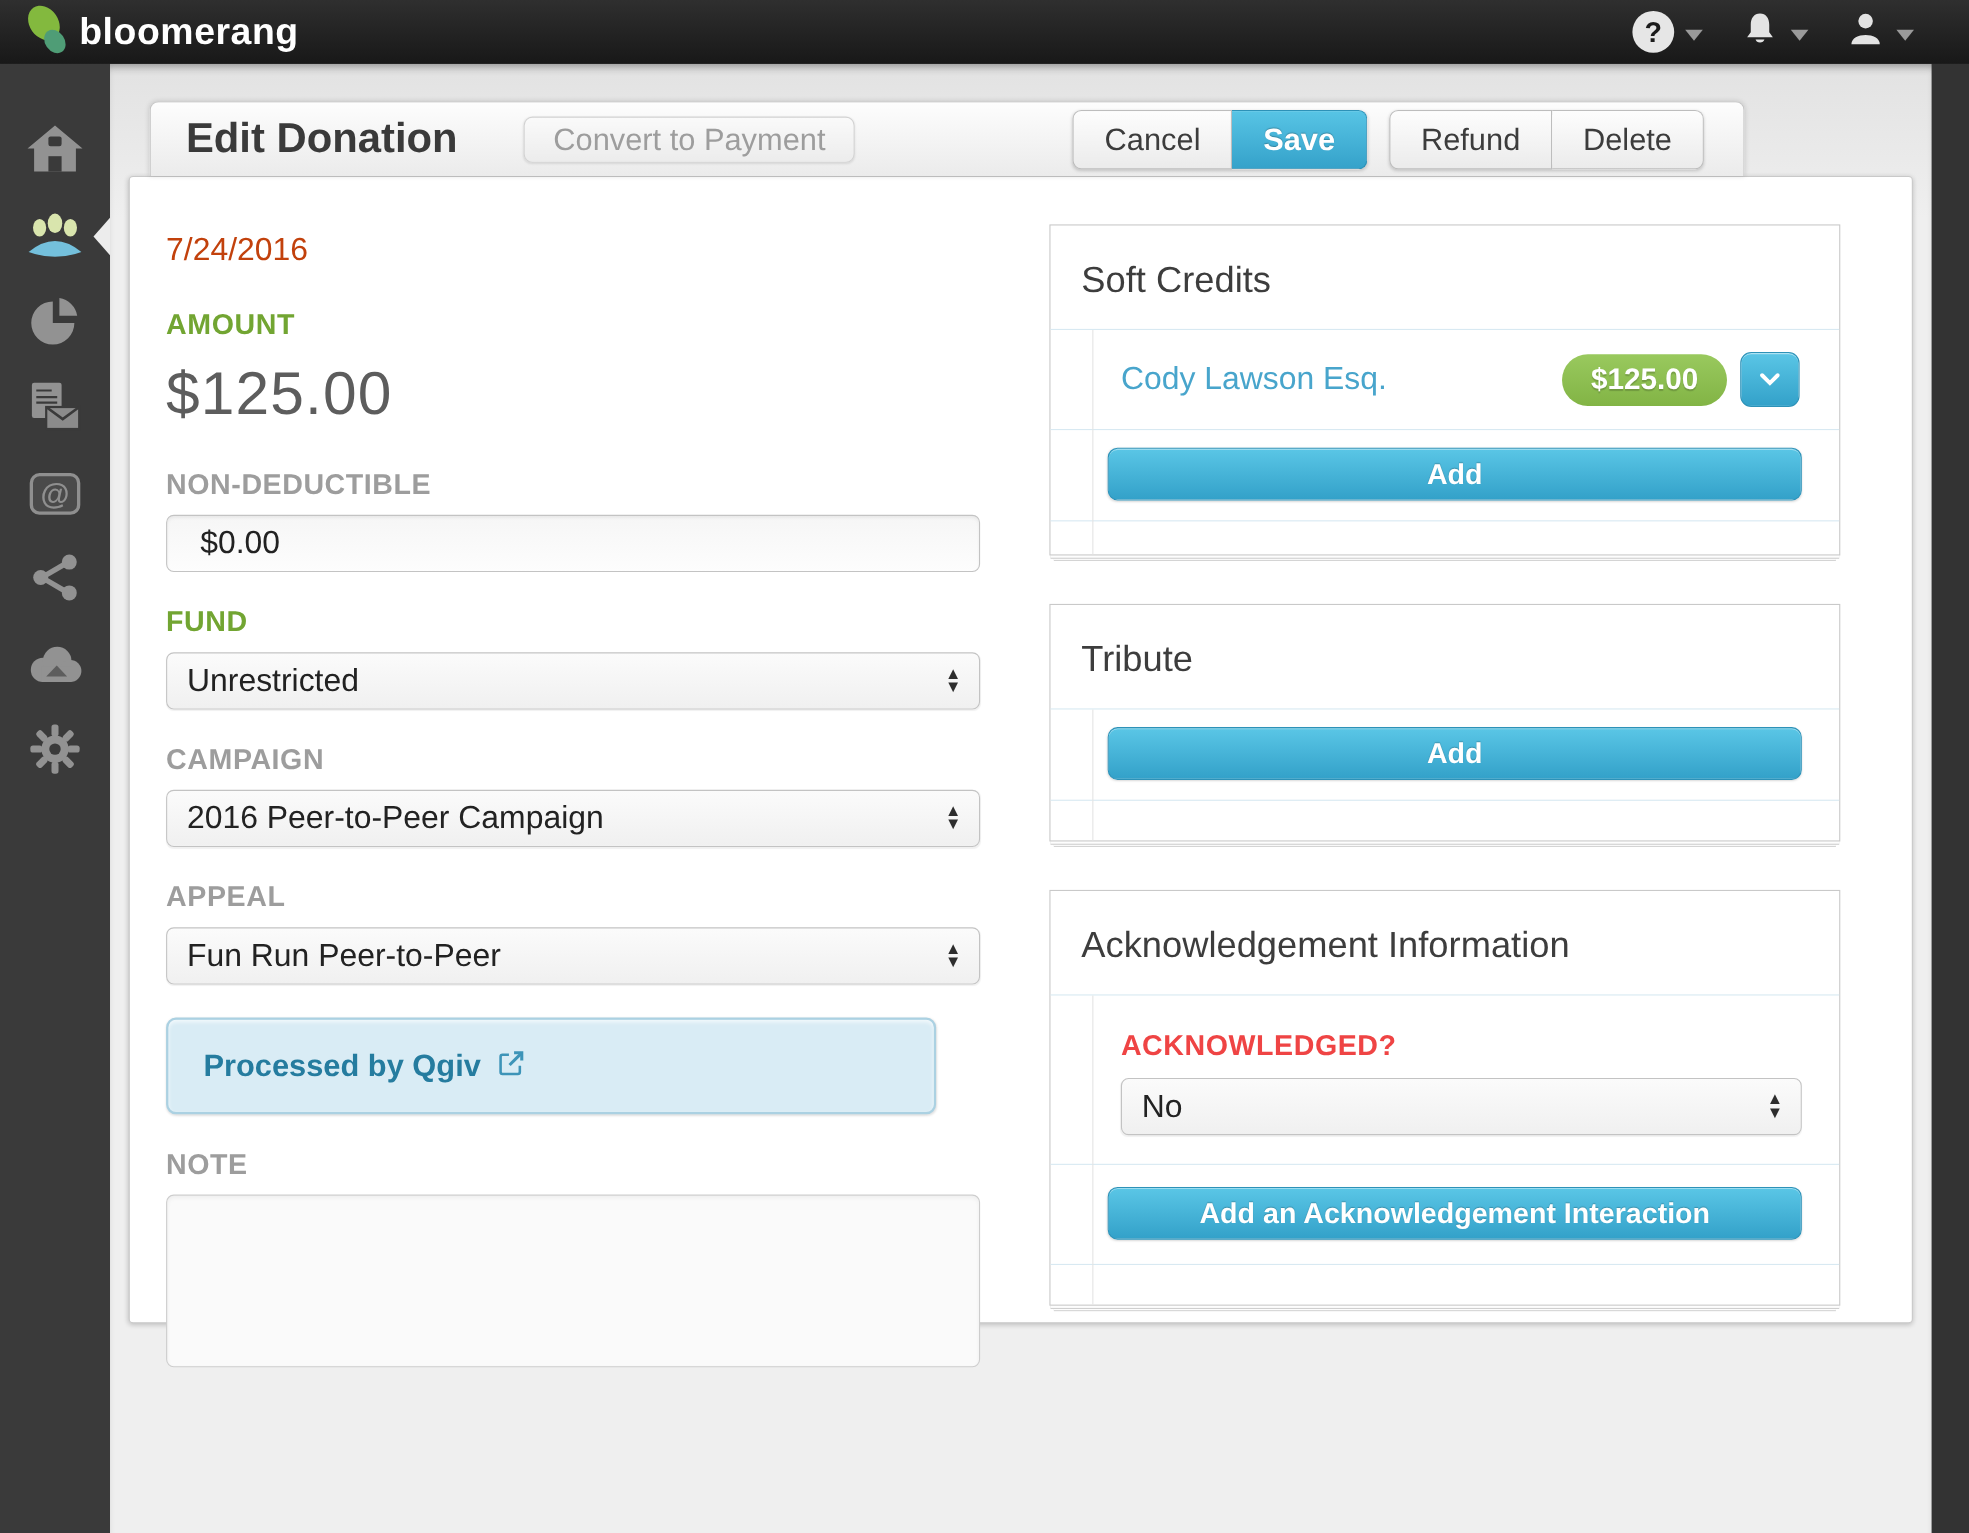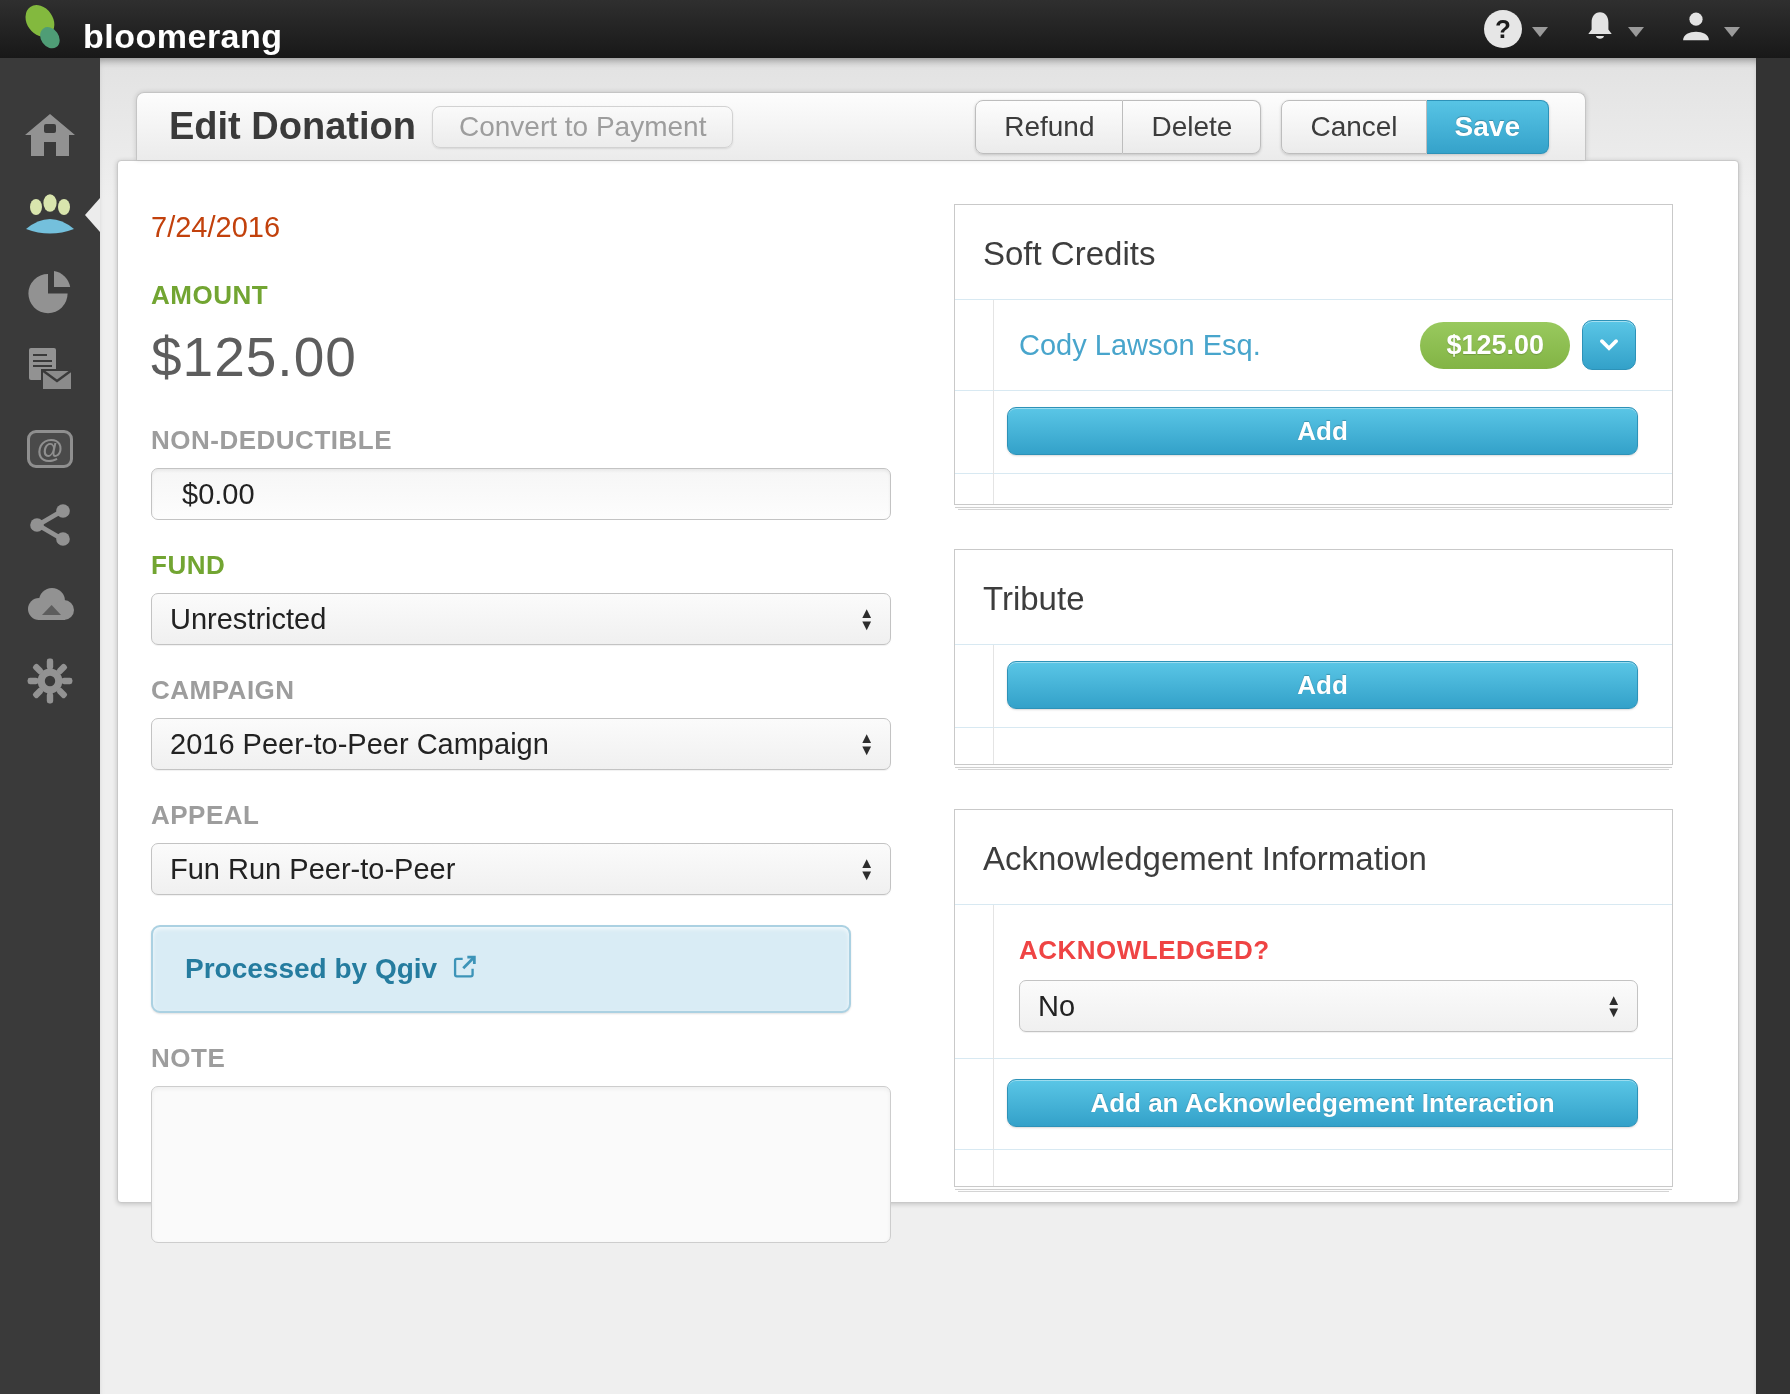--- a/index.html
+++ b/index.html
@@ -5,21 +5,21 @@
   * { margin:0; padding:0; box-sizing:border-box; }
   html,body { width:1790px; height:1394px; }
   body {
     position:relative; background:#333; overflow:hidden;
     font-family:"Liberation Sans","DejaVu Sans",sans-serif;
   }
   
   .topbar { position:absolute; left:0; top:0; width:1790px; height:58px;
     background:linear-gradient(#2f2f2f,#181818); z-index:10;
     display:flex; align-items:center; }
-  .brand { display:flex; align-items:flex-end; gap:17px; margin-left:20px; }
+  .brand { display:flex; align-items:center; gap:6px; margin-left:20px; }
   .brand-text { color:#fff; font-size:34px; font-weight:bold; letter-spacing:.5px; }
   .topbar-right { margin-left:auto; margin-right:50px; display:flex; align-items:center; gap:34px; }
   .tb-group { display:flex; align-items:center; gap:10px; cursor:pointer; }
   .caret { width:0; height:0; border-left:8px solid transparent; border-right:8px solid transparent;
     border-top:10px solid #9a9a9a; margin-top:5px; }
   .help-circle { width:38px; height:38px; border-radius:50%; background:#e6e6e6;
     color:#1c1c1c; font-size:26px; font-weight:bold; display:flex; align-items:center; justify-content:center; }
   
   .sidebar { position:absolute; left:0; top:58px; width:100px; height:1336px; background:#3a3a3a; z-index:6; }
   .sidebar { padding-top:40px; }
@@ -31,21 +31,21 @@
   
   .page { position:absolute; left:100px; top:58px; width:1656px; height:1336px;
     background:linear-gradient(180deg,#e2e2e2,#efefef 140px);
     box-shadow:inset 0 7px 9px -5px rgba(0,0,0,.4); }
   
   .header-card { position:absolute; left:36px; top:34px; width:1450px; height:68px;
     background:linear-gradient(#fdfdfd,#ebebeb); border:1px solid #c5c5c5; border-bottom:none;
     border-radius:8px 8px 0 0; box-shadow:0 0 5px rgba(0,0,0,.15);
     display:flex; align-items:center; z-index:3; }
   .page-title { font-size:38px; font-weight:bold; color:#3a3a3a; margin-left:32px; }
-  .convert-btn { margin-left:16px; font-size:28px; color:#9d9d9d;
+  .convert-btn { margin-left:60px; font-size:28px; color:#9d9d9d;
     background:linear-gradient(#fafafa,#ececec); border:1px solid #d2d2d2; border-radius:8px;
     padding:4px 26px; box-shadow:0 1px 2px rgba(0,0,0,.1); cursor:default; }
   .header-actions { margin-left:auto; margin-right:36px; display:flex; gap:20px; }
   .btn-group { display:flex; border-radius:8px; box-shadow:0 1px 3px rgba(0,0,0,.18); }
   .btn { font-size:28px; padding:10px 28px; border:1px solid #bdbdbd;
     background:linear-gradient(#fdfdfd,#ebebeb); color:#3c3c3c; cursor:pointer;
     font-family:inherit; }
   .btn-group .btn:first-child { border-radius:8px 0 0 8px; }
   .btn-group .btn:last-child { border-radius:0 8px 8px 0; border-left:none; }
   .btn.primary { background:linear-gradient(#57c4e5,#35a2ca); color:#fff; font-weight:bold;
@@ -233,26 +233,26 @@
   </div>
 </div>
 
 <div class="page">
 
   <div class="header-card">
     <div class="page-title">Edit Donation</div>
     <button class="convert-btn">Convert to Payment</button>
     <div class="header-actions">
       <div class="btn-group">
+        <button class="btn">Cancel</button>
+        <button class="btn primary">Save</button>
+      </div>
+      <div class="btn-group">
         <button class="btn">Refund</button>
         <button class="btn">Delete</button>
-      </div>
-      <div class="btn-group">
-        <button class="btn">Cancel</button>
-        <button class="btn primary">Save</button>
       </div>
     </div>
   </div>
 
   <div class="content-card">
 
     <div class="form-col">
       <div class="date-value">7/24/2016</div>
 
       <div class="f-label green">AMOUNT</div>

